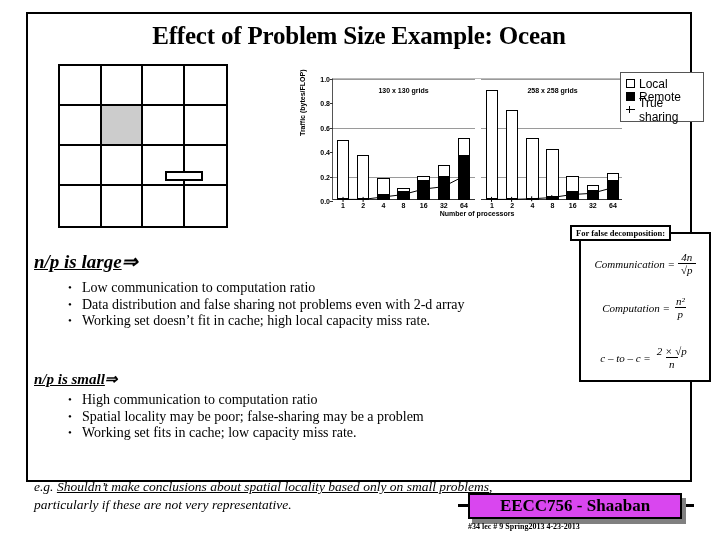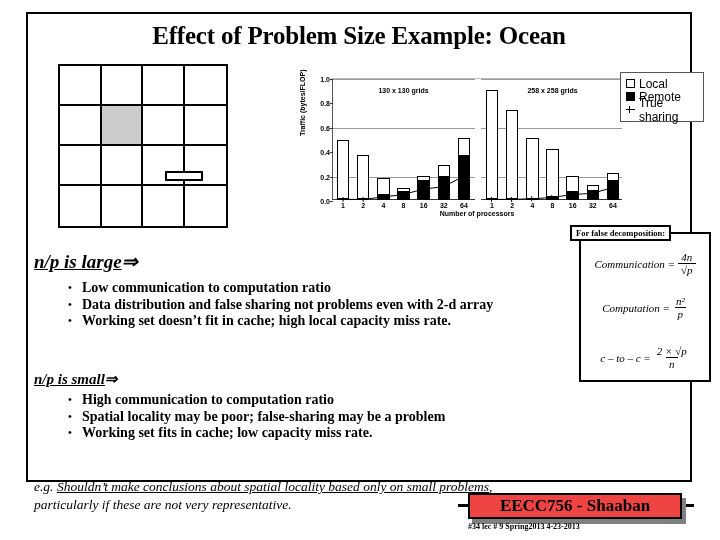--- a/index.html
+++ b/index.html
@@ -61,21 +61,21 @@
 
   .hdr-large{position:absolute;left:34px;top:250px;font-family:"Liberation Serif",serif;
              font-size:19px;font-weight:bold;font-style:italic;white-space:nowrap;}
   .hdr-large .uline{text-decoration:underline;}
   .hdr-small{position:absolute;left:34px;top:370px;font-family:"Liberation Serif",serif;
              font-size:15px;font-weight:bold;font-style:italic;white-space:nowrap;}
   .hdr-small .uline{text-decoration:underline;}
 
   ul.bullets{position:absolute;margin:0;padding:0;list-style:none;}
   ul.bullets li{font-family:"Liberation Serif",serif;font-size:14px;line-height:16.5px;
-                white-space:nowrap;padding-left:14px;position:relative;font-weight:bold;}
+                white-space:nowrap;padding-left:14px;position:relative;}
   ul.bullets li:before{content:"\2022";position:absolute;left:0;top:-1px;font-size:11px;}
   #bullets-large{left:68px;top:280px;}
   #bullets-small{left:68px;top:392px;}
 
   .eg{position:absolute;left:34px;top:478px;width:470px;
       font-family:"Liberation Serif",serif;font-size:13.5px;font-style:italic;line-height:18px;}
   .eg .uline{text-decoration:underline;}
 
   
   .fbox{position:absolute;left:579px;top:232px;width:132px;height:150px;
@@ -85,21 +85,21 @@
               white-space:nowrap;z-index:3;}
   .formula{position:absolute;width:100%;text-align:center;
            font-family:"Liberation Serif",serif;font-style:italic;font-size:11px;
            display:flex;align-items:center;justify-content:center;}
   .frac{display:inline-flex;flex-direction:column;align-items:center;vertical-align:middle;margin-left:3px;}
   .frac .num{padding:0 3px;font-size:11px;line-height:11px;}
   .frac .den{padding:0 3px;font-size:11px;line-height:12px;border-top:1px solid #000;}
 
   
   .badge-shadow{position:absolute;left:472px;top:498px;width:214px;height:26px;background:#808080;}
-  .badge{position:absolute;left:468px;top:493px;width:214px;height:26px;background:#ef4444;
+  .badge{position:absolute;left:468px;top:493px;width:214px;height:26px;background:#d946ef;
          border:2px solid #000;box-sizing:border-box;display:flex;align-items:center;justify-content:center;
          font-family:"Liberation Serif",serif;font-weight:bold;font-size:17px;}
   .badge-wing-l{position:absolute;left:458px;top:504px;width:12px;height:3px;background:#000;}
   .badge-wing-r{position:absolute;left:682px;top:504px;width:12px;height:3px;background:#000;}
   .badge-sub{position:absolute;left:468px;top:522px;width:220px;
              font-family:"Liberation Serif",serif;font-weight:bold;font-size:8px;}
 </style>
 </head>
 <body>
 

